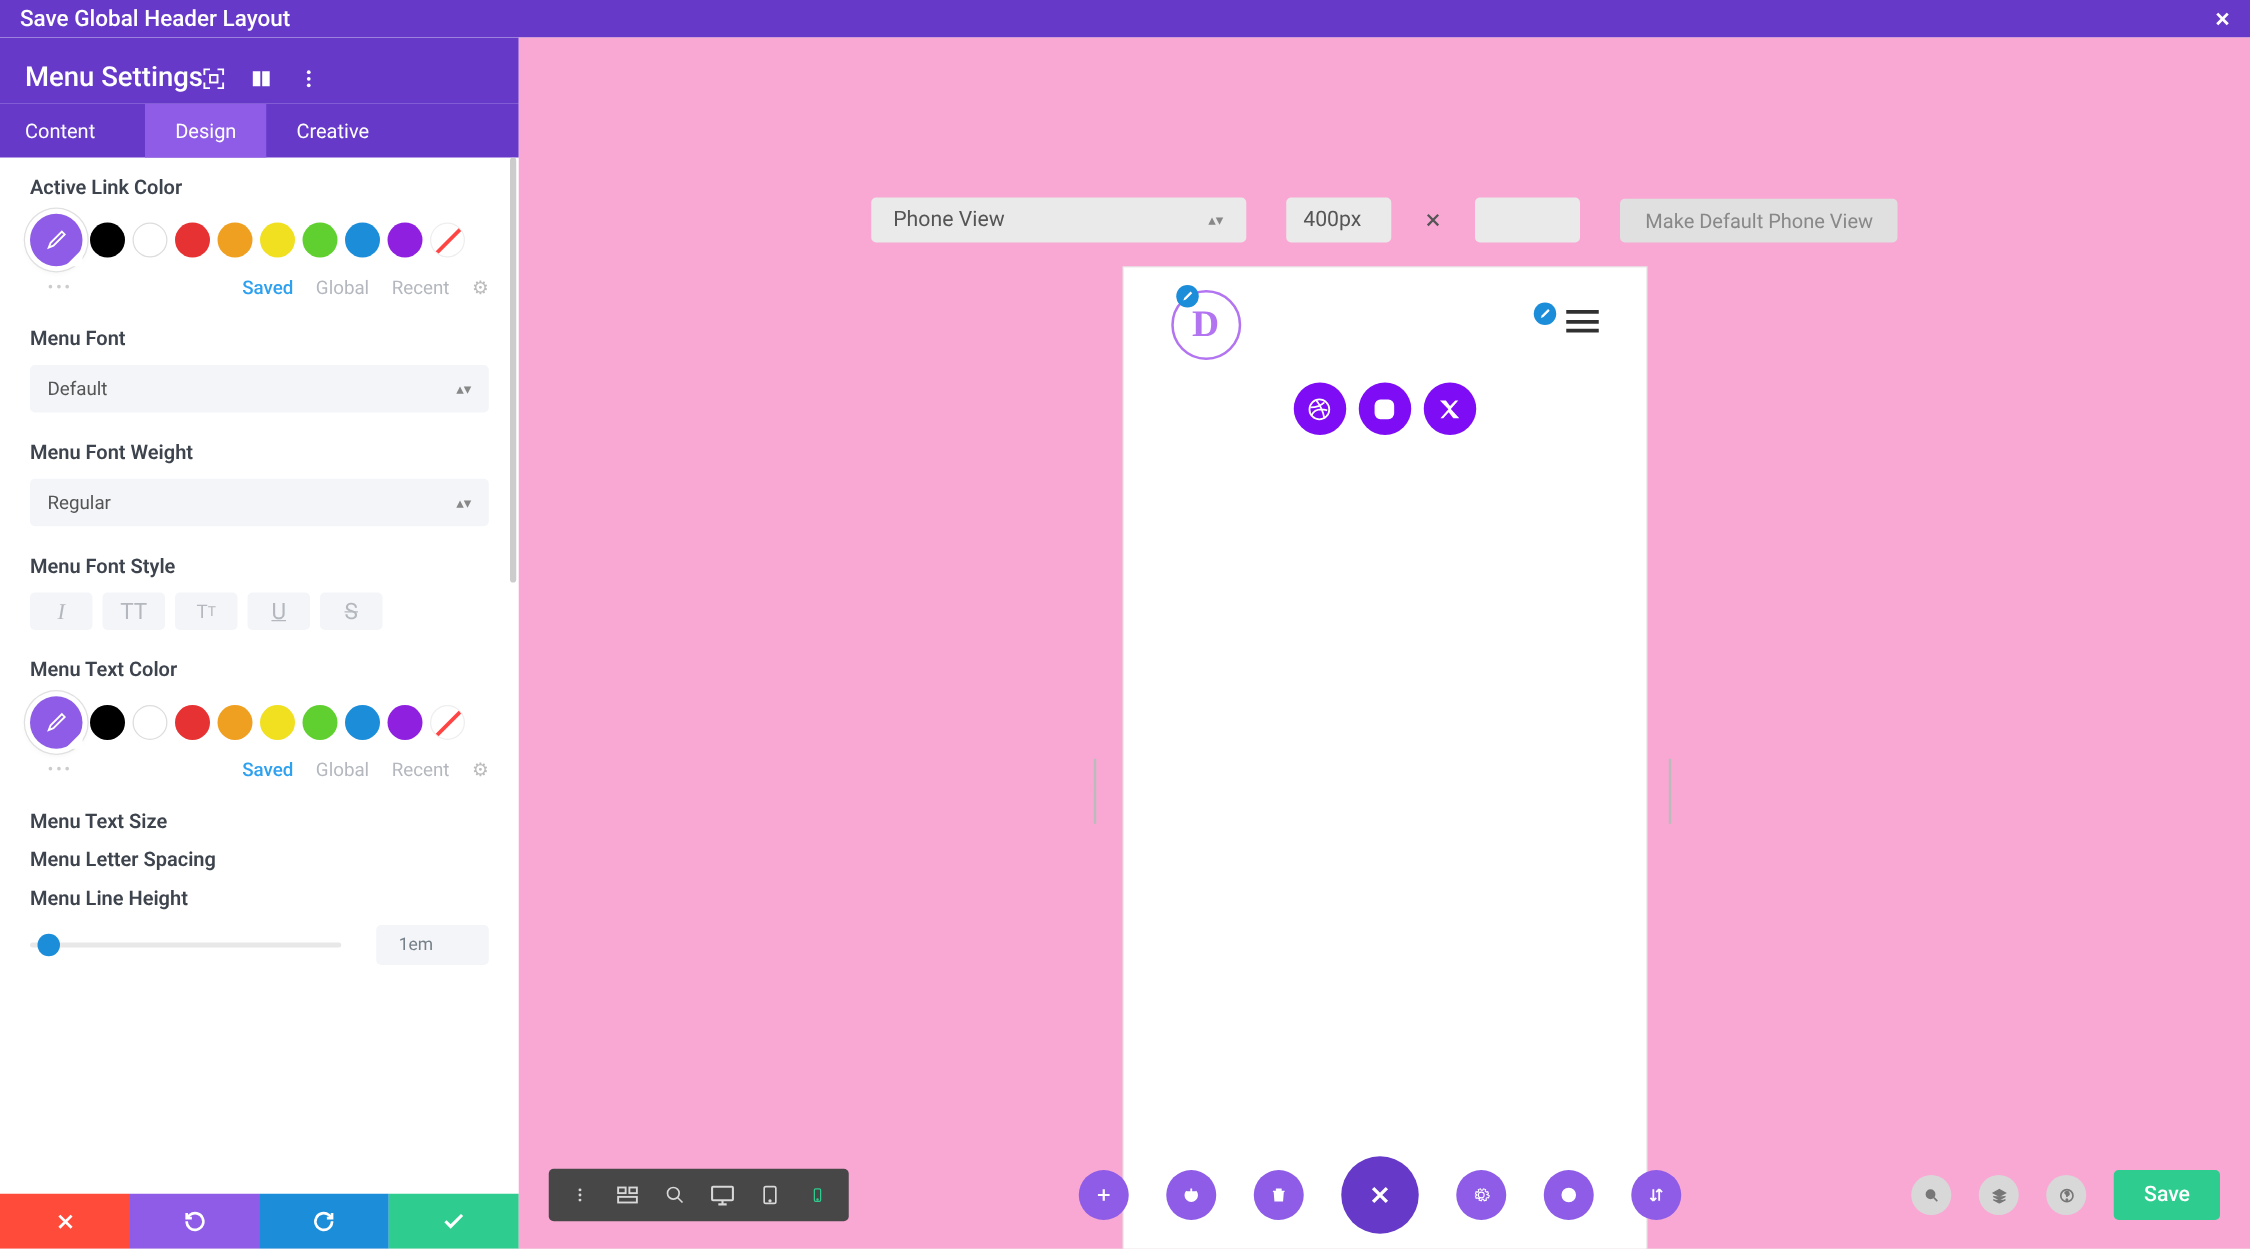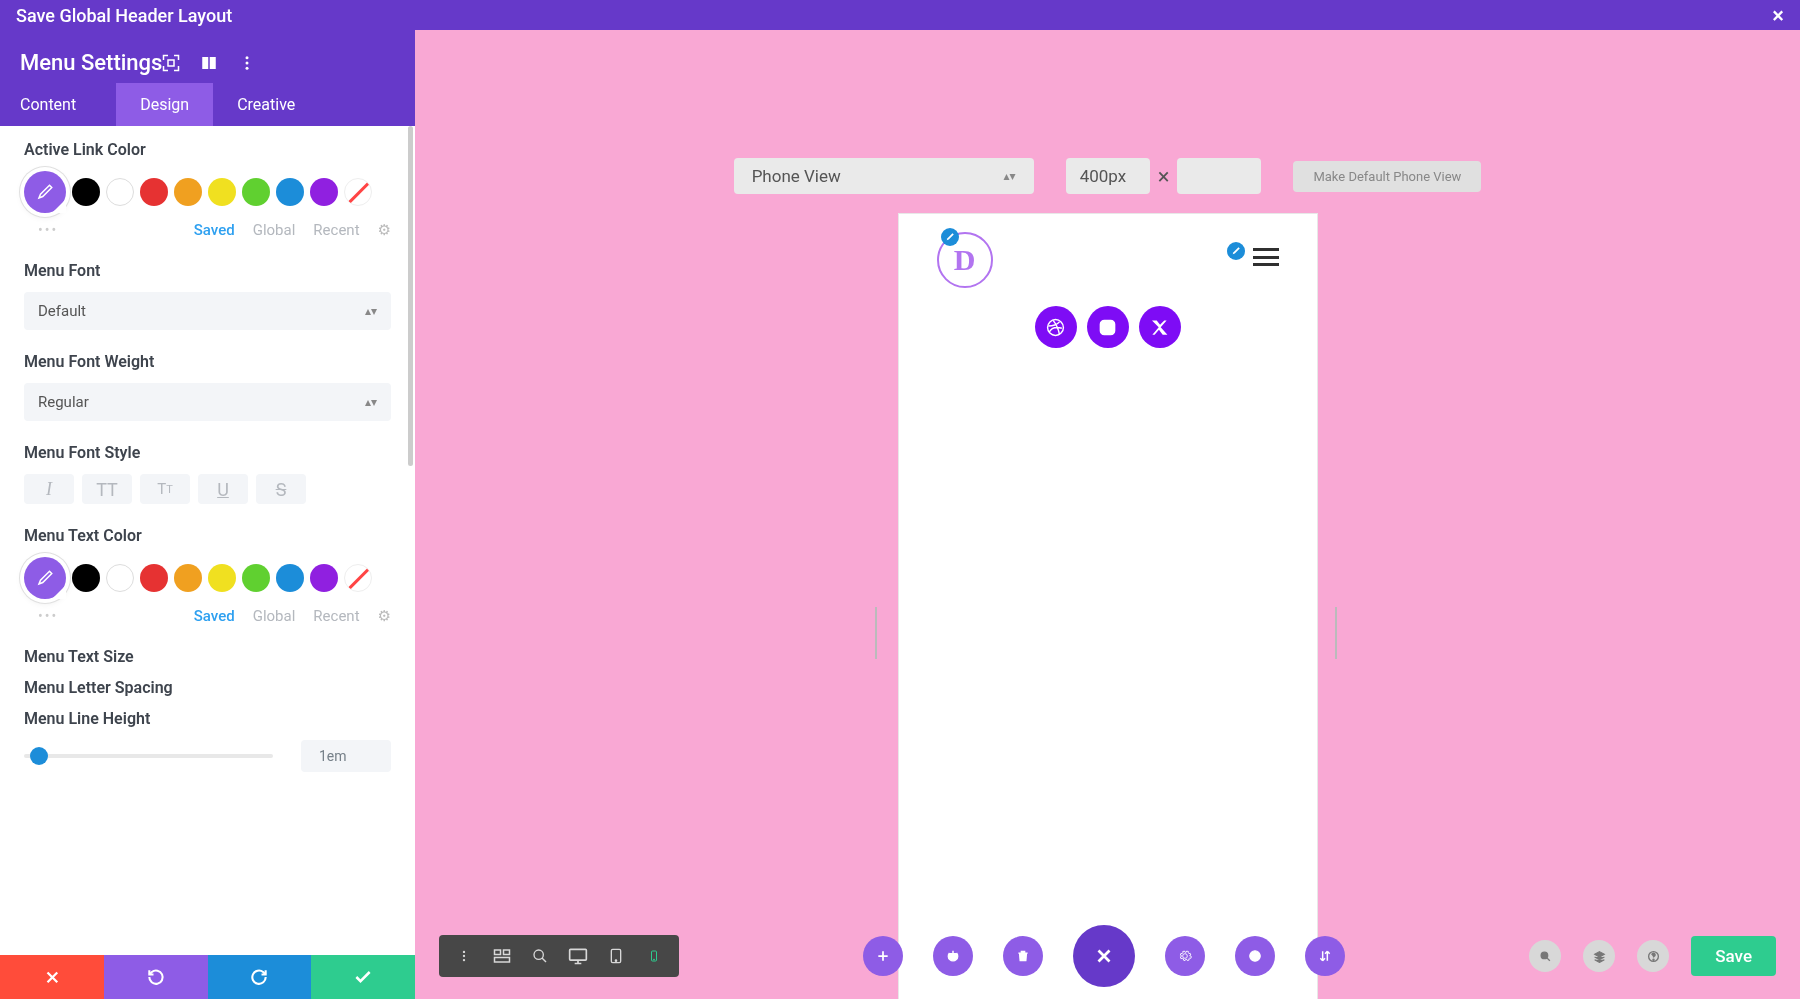--- a/index.html
+++ b/index.html
@@ -66,25 +66,25 @@
 .bottom-actions { display: flex; height: 44px; }
 .ba-btn { flex: 1; display: flex; align-items: center; justify-content: center; cursor: pointer; color: #fff; font-size: 20px; }
 .ba-red { background: #ff4c3a; }
 .ba-purple { background: #8e5ce6; }
 .ba-blue { background: #1c8dd9; }
 .ba-green { background: #2ecc8f; }
 
 .canvas-area { flex: 1; background: #f9a8d4; position: relative; display: flex; flex-direction: column; }
 .canvas-toolbar { display: flex; justify-content: center; align-items: center; gap: 32px; padding: 20px 0; margin-top: 108px; }
 .view-select { background: #eaeaea; border: none; padding: 8px 18px; border-radius: 4px; font-size: 17px; color: #555; width: 300px; display: flex; justify-content: space-between; align-items: center; cursor: pointer; }
-.width-group { display: flex; align-items: center; gap: 8px; }
+.width-group { display: flex; align-items: center; gap: 28px; }
 .width-input { background: #eaeaea; border: none; padding: 8px 14px; border-radius: 4px; font-size: 17px; color: #555; width: 84px; text-align: left; }
 .width-input.empty { width: 84px; }
 .width-x { font-size: 22px; color: #555; }
-.make-default-btn { background: #e0e0e0; color: #888; border: none; padding: 8px 20px; border-radius: 4px; font-size: 13px; cursor: default; }
+.make-default-btn { background: #e0e0e0; color: #888; border: none; padding: 8px 20px; border-radius: 4px; font-size: 16px; cursor: default; }
 
 .phone-preview { width: 418px; background: #fff; margin: 0 auto; position: relative; flex: 1; box-shadow: 0 0 0 1px #e8e8e8; }
 .resize-handle { position: absolute; top: 50%; width: 6px; height: 52px; display: flex; flex-direction: column; justify-content: space-between; }
 .resize-handle.left { left: -24px; }
 .resize-handle.right { right: -24px; }
 .resize-handle span { width: 2px; height: 100%; background: #bbb; }
 
 .preview-header { padding: 18px 38px; display: flex; justify-content: space-between; align-items: flex-start; position: relative; }
 .logo-circle { width: 56px; height: 56px; border: 2px solid #b274f0; border-radius: 50%; display: flex; align-items: center; justify-content: center; color: #b274f0; font-size: 30px; font-weight: 700; font-family: Georgia, serif; }
 .hamburger { width: 26px; height: 18px; display: flex; flex-direction: column; justify-content: space-between; cursor: pointer; margin-top: 16px; }

